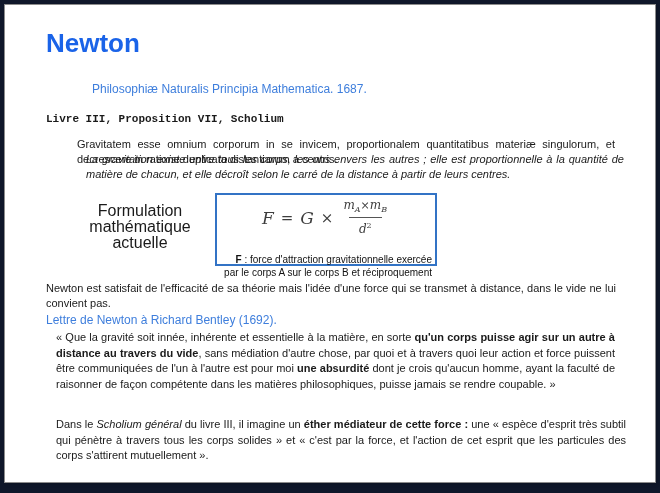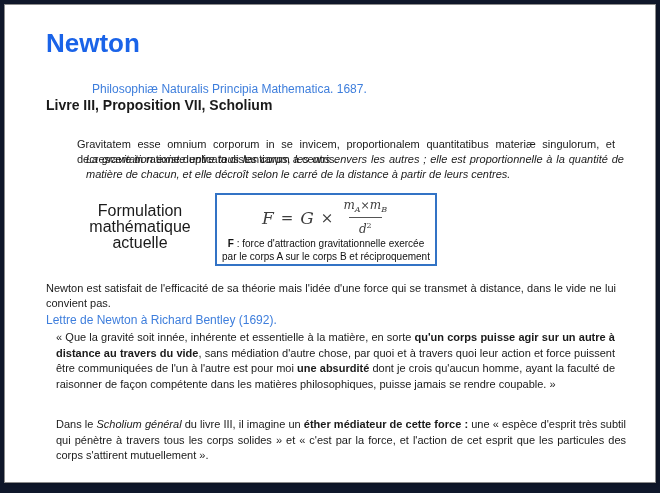--- a/index.html
+++ b/index.html
@@ -36,24 +36,25 @@
   }
   .ref-title {
     left: 41px;
     top: 77px;
     font-size: 12px;
     color: #3e7edc;
     margin-left: 46px;
   }
   .ref-sub {
     left: 41px;
-    top: 92px;
-    font-size: 14px;
+    top: 108px;
+    font-size: 11px;
     font-weight: bold;
     color: #1a1a1a;
+    font-family: Liberation Mono, monospace;
   }
   .body-text {
     font-size: 11px;
     line-height: 15.3px;
     color: #1a1a1a;
     text-align: justify;
   }
   .latin-para   { left: 72px; top: 110px; width: 538px; margin-top: 22px; }
   .french-para  { left: 81px; top: 147px; width: 538px; font-style: italic; }
   .formula-label {
@@ -93,23 +94,23 @@
     align-items: center;
     font-size: 12px;
     line-height: 13px;
   }
   .frac .num { padding: 0 3px 1px 3px; }
   .frac .den { border-top: 1px solid #555; padding: 1px 10px 0 10px; }
   .frac sub { font-size: 8px; font-style: italic; }
   .frac sup { font-size: 8px; }
   .frac .times { font-style: normal; font-size: 11px; }
   .formula-caption {
-    margin-top: 1px;
+    margin-top: 17px;
     width: 212px;
-    text-align: center;
+    text-align: right;
     font-size: 10px;
     line-height: 13px;
     color: #111111;
   }
   .transition-para { left: 41px; top: 276px; width: 570px; }
   .letter-title {
     left: 41px;
     top: 308px;
     font-size: 12px;
     color: #3e7edc;

